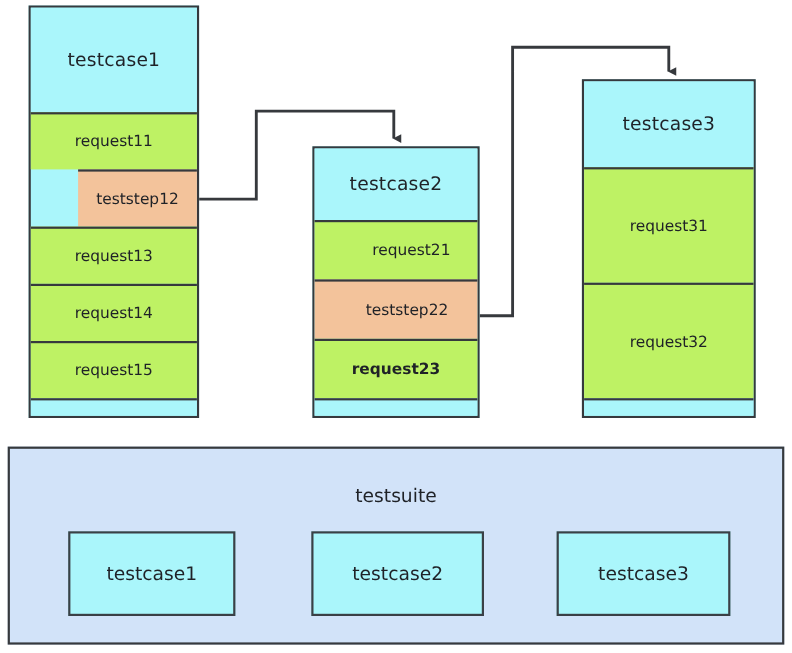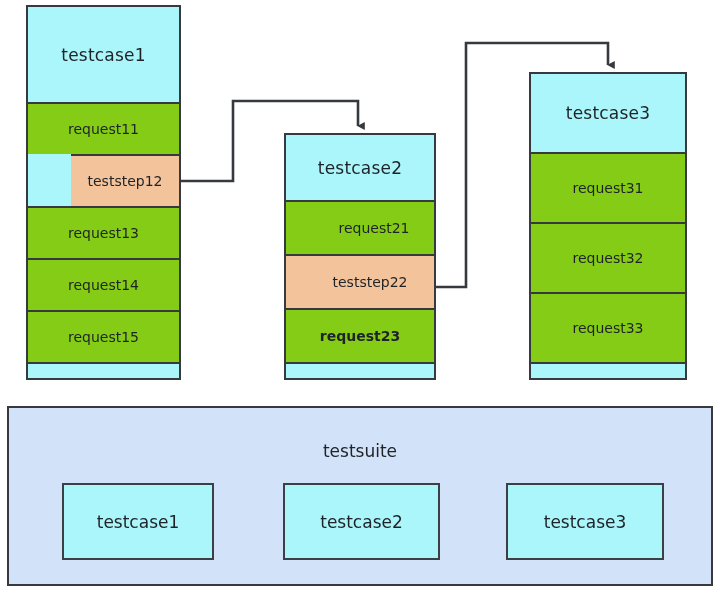--- a/index.html
+++ b/index.html
@@ -46,21 +46,21 @@
   }
   .tc-row {
     box-sizing: border-box;
     border-top: 2px solid #36393d;
     display: flex;
     align-items: center;
     justify-content: center;
     font-size: 14px;
     color: #1f2227;
   }
-  .tc-row.kind-request { background: #84cc16; }
+  .tc-row.kind-request { background: #bef264; }
   .tc-row.kind-teststep { background: #f3c39b; }
   .tc-footer {
     box-sizing: border-box;
     border-top: 2px solid #36393d;
     background: #aaf6fb;
     height: 16px;
     flex: 0 0 16px;
   }
 
   
@@ -123,21 +123,20 @@
     <div class="tc-row kind-request" style="flex:1 1 auto;padding-left:28px;">request21</div>
     <div class="tc-row kind-teststep" style="flex:1 1 auto;padding-left:20px;">teststep22</div>
     <div class="tc-row kind-request" style="flex:1 1 auto;font-weight:bold;">request23</div>
     <div class="tc-footer"></div>
   </div>
 
   <div class="testcase-box" style="left:529px; top:72px; width:158px; height:308px;">
     <div class="tc-header" style="flex:0 0 78px;">testcase3</div>
     <div class="tc-row kind-request" style="flex:1 1 auto;">request31</div>
     <div class="tc-row kind-request" style="flex:1 1 auto;">request32</div>
-    <div class="tc-row kind-request" style="flex:1 1 auto;">request33</div>
     <div class="tc-footer"></div>
   </div>
 
   <div class="testsuite" style="left:7px; top:406px; width:706px; height:180px;">
     <div class="testsuite-title">testsuite</div>
     <div class="suite-case" style="left:53px; top:75px; width:152px; height:77px;">testcase1</div>
     <div class="suite-case" style="left:274px; top:75px; width:157px; height:77px;">testcase2</div>
     <div class="suite-case" style="left:497px; top:75px; width:158px; height:77px;">testcase3</div>
   </div>
 

